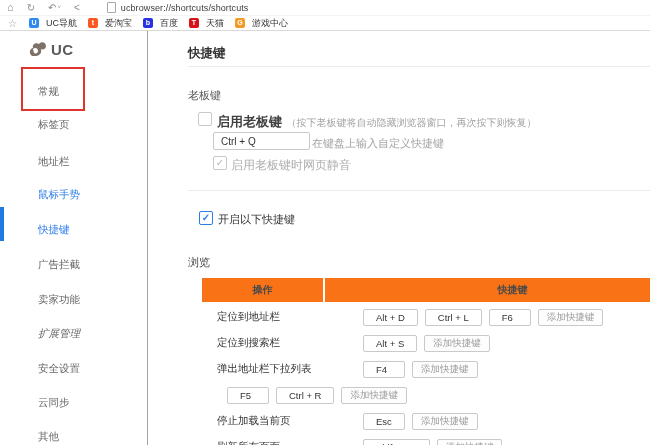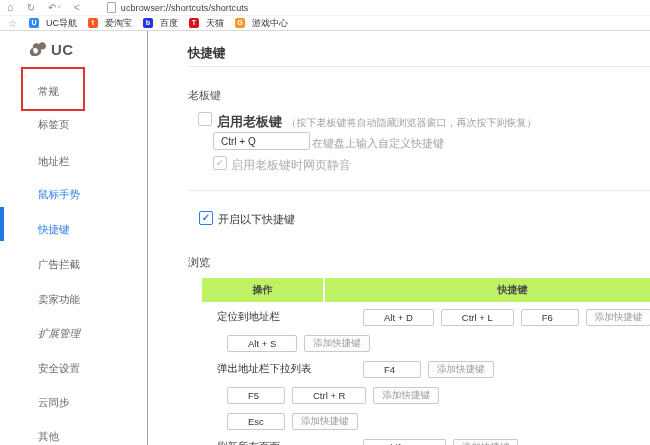--- a/index.html
+++ b/index.html
@@ -48,29 +48,29 @@
   .lbl-strong{font-size:13px;font-weight:bold;color:#404040;margin-top:44px;}
   .lbl-hint{font-size:10px;color:#a3a3a3;}
   .lbl-gray{font-size:12px;color:#aeaeae;}
   .lbl-dark{font-size:11px;color:#333;}
   .key-input{width:88px;height:16px;border:1px solid #c9c9c9;border-radius:2px;font-size:10px;
              color:#333;padding:0 0 0 7px;font-family:"Liberation Sans",sans-serif;background:#fff;}
 
   
   .tbl{position:absolute;left:54px;top:247px;width:498px;}
   .thead{display:flex;height:24px;}
-  .th{background:#bef264;display:flex;align-items:center;justify-content:center;
+  .th{background:#f97316;display:flex;align-items:center;justify-content:center;
       font-size:10px;font-weight:bold;color:#4a4a4a;}
   .th.c1{width:121px;}
   .th.c2{flex:1;margin-left:2px;}
   .trow{display:flex;align-items:center;height:26px;}
   .td1{width:121px;padding-left:15px;font-size:10.5px;color:#333;white-space:nowrap;}
   .td2{flex:1;display:flex;align-items:center;gap:7px;padding-left:25px;}
   .keybox{height:15px;min-width:16px;border:1px solid #c9c9c9;border-radius:2px;background:#fff;
-          display:flex;align-items:center;padding:0 20px;font-size:9.5px;color:#333;cursor:text;white-space:nowrap;}
+          display:flex;align-items:center;padding:0 12px;font-size:9.5px;color:#333;cursor:text;white-space:nowrap;}
   .addbtn{height:17px;border:1px solid #c9c9c9;border-radius:2px;background:#fdfdfd;color:#9a9a9a;
           font-size:9.5px;padding:0 8px;cursor:pointer;font-family:"Liberation Sans",sans-serif;white-space:nowrap;}
 </style>
 </head>
 <body>
 
 <div class="screen">
 
   <div class="addr-bar">
     <span class="tbico home">⌂</span>
@@ -166,40 +166,42 @@
           <div class="trow">
             <div class="td1">定位到地址栏</div>
             <div class="td2">
               <span class="keybox">Alt + D</span>
               <span class="keybox">Ctrl + L</span>
               <span class="keybox">F6</span>
               <button class="addbtn">添加快捷键</button>
             </div>
           </div>
           <div class="trow">
+            <div class="td1">定位到搜索栏</div>
             <div class="td2">
               <span class="keybox">Alt + S</span>
               <button class="addbtn">添加快捷键</button>
             </div>
           </div>
           <div class="trow">
             <div class="td1">弹出地址栏下拉列表</div>
             <div class="td2">
               <span class="keybox">F4</span>
               <button class="addbtn">添加快捷键</button>
             </div>
           </div>
           <div class="trow">
             <div class="td2">
               <span class="keybox">F5</span>
               <span class="keybox">Ctrl + R</span>
               <button class="addbtn">添加快捷键</button>
             </div>
           </div>
           <div class="trow">
+            <div class="td1">停止加载当前页</div>
             <div class="td2">
               <span class="keybox">Esc</span>
               <button class="addbtn">添加快捷键</button>
             </div>
           </div>
           <div class="trow">
             <div class="td1">刷新所有页面</div>
             <div class="td2">
               <span class="keybox">Shift + F5</span>
               <button class="addbtn">添加快捷键</button>

